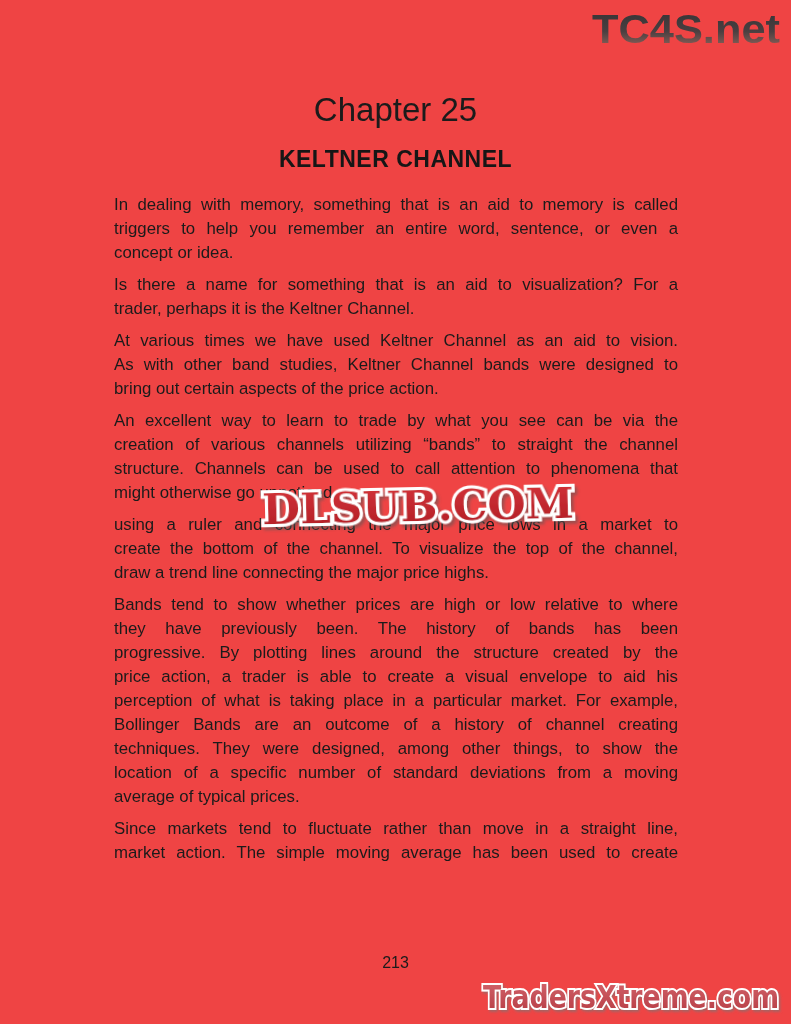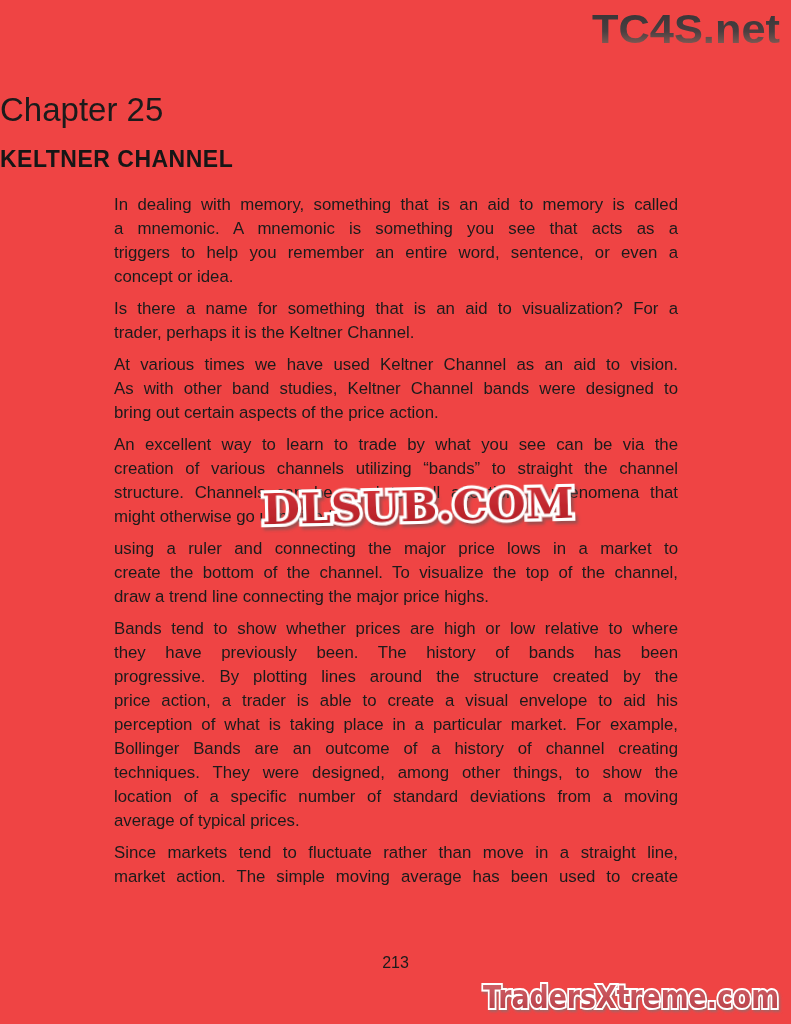--- a/index.html
+++ b/index.html
@@ -17,31 +17,32 @@
     top: 2px;
     right: 5px;
     width: 200px;
     height: 50px;
   }
   .chapter-title {
     position: absolute;
     top: 92px;
     left: 0;
     width: 791px;
+    text-align: center;
     font-size: 33px;
     font-weight: 400;
     color: #1b1b1b;
     line-height: 1.1;
   }
   .chapter-subtitle {
     position: absolute;
     top: 147px;
     left: 0;
     width: 791px;
-    text-align: left;
+    text-align: center;
     font-size: 23px;
     font-weight: 700;
     letter-spacing: 0.5px;
     color: #161616;
     line-height: 1.1;
   }
   .body-text {
     position: absolute;
     top: 193px;
     left: 114px;
@@ -99,21 +100,20 @@
     </defs>
     <text x="100" y="41" text-anchor="middle" textLength="188" lengthAdjust="spacingAndGlyphs" font-family="Liberation Sans, sans-serif" font-weight="bold" font-size="41" fill="url(#tc4s-grad)">TC4S.net</text>
   </svg>
 
   <div class="chapter-title">Chapter 25</div>
   <div class="chapter-subtitle">KELTNER CHANNEL</div>
 
   <div class="body-text" style="color: rgb(27, 27, 27);">
       <div class="paragraph">
         <div class="line">In dealing with memory, something that is an aid to memory is called</div>
-        <div class="line">a mnemonic.  A mnemonic is something you see that acts as a</div>
         <div class="line">triggers to help you remember an entire word, sentence, or even a</div>
         <div class="line last">concept or idea.</div>
       </div>
       <div class="paragraph">
         <div class="line">Is there a name for something that is an aid to visualization?  For a</div>
         <div class="line last">trader, perhaps it is the Keltner Channel.</div>
       </div>
       <div class="paragraph">
         <div class="line">At various times we have used Keltner Channel as an aid to vision.</div>
         <div class="line">As with other band studies, Keltner Channel bands were designed to</div>

